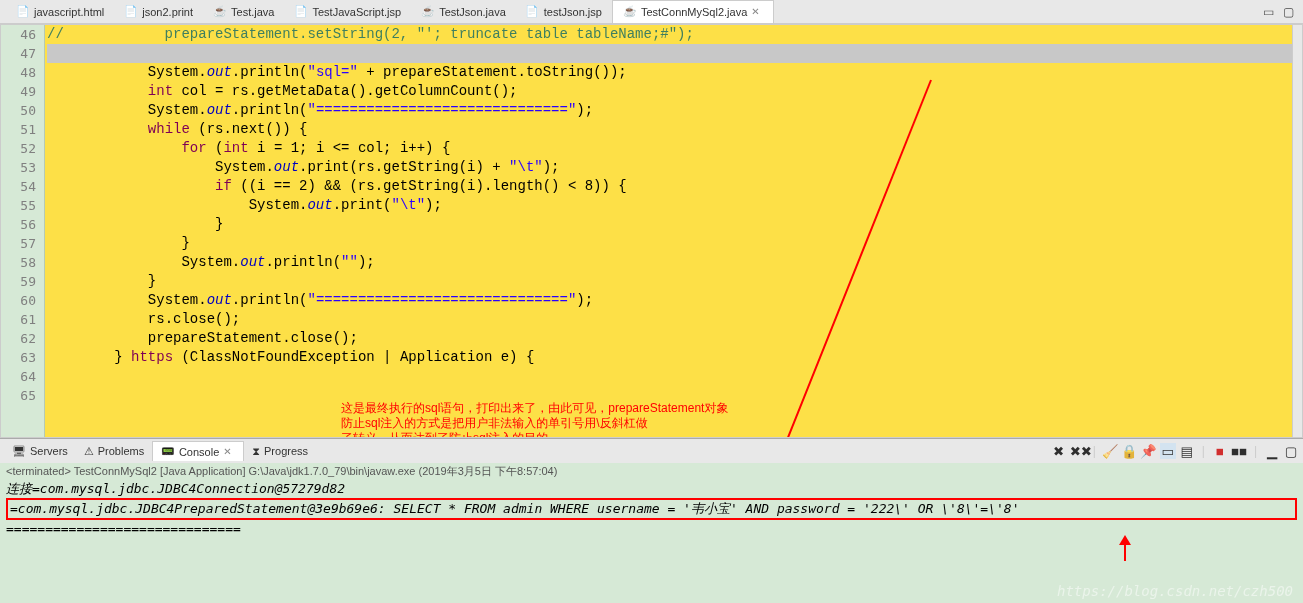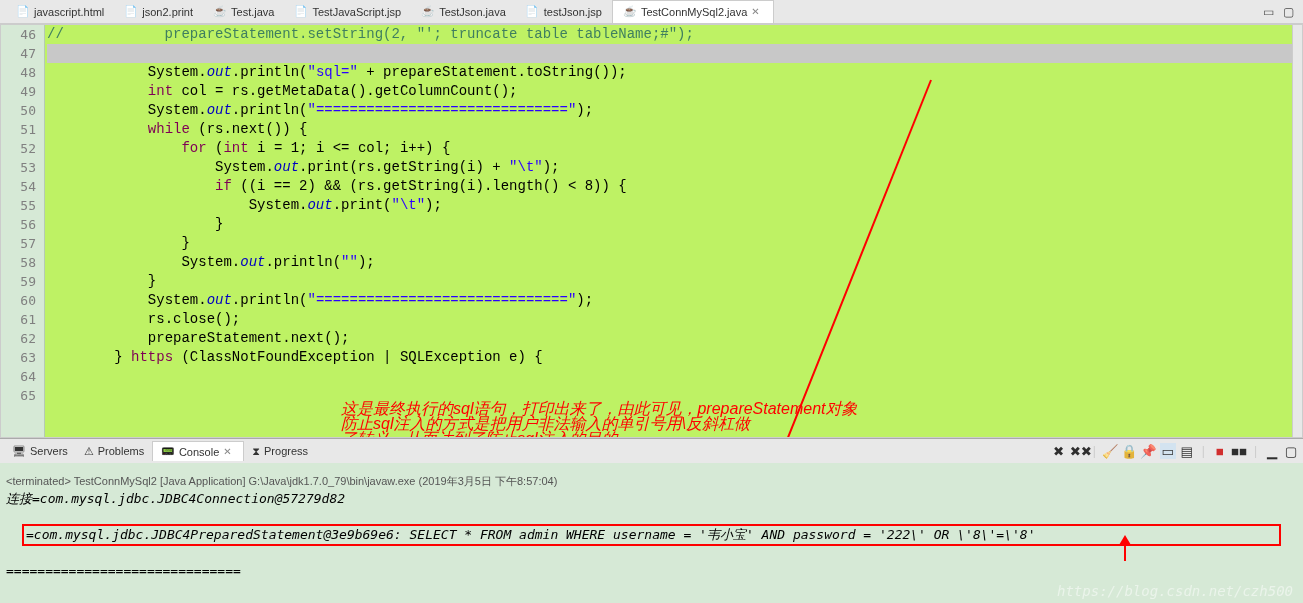--- a/index.html
+++ b/index.html
@@ -4,42 +4,42 @@
 <style>
 * { margin: 0; padding: 0; box-sizing: border-box; }
 body { font-family: "Microsoft YaHei", "Segoe UI", sans-serif; font-size: 12px; background: #f0f0f0; width: 1303px; height: 603px; overflow: hidden; display: flex; flex-direction: column; }
 .tabs-bar { display: flex; align-items: center; background: #e8e8e8; border-bottom: 1px solid #ccc; height: 24px; padding: 0 6px; }
 .tab { display: flex; align-items: center; gap: 4px; padding: 4px 10px; cursor: pointer; color: #333; font-size: 11px; }
 .tab.active { background: #fff; border-top: 1px solid #ccc; border-left: 1px solid #ccc; border-right: 1px solid #ccc; }
 .tab-icon { width: 14px; height: 14px; display: inline-block; }
 .tab-close { width: 12px; height: 12px; font-size: 10px; color: #888; cursor: pointer; }
 .top-right-icons { margin-left: auto; display: flex; gap: 6px; }
 .small-icon { width: 14px; height: 14px; cursor: pointer; opacity: 0.7; }
-.editor-wrap { flex: 1 1 50%; display: flex; background: #bef264; border: 1px solid #ccc; position: relative; overflow: hidden; }
+.editor-wrap { flex: 1 1 50%; display: flex; background: #fde047; border: 1px solid #ccc; position: relative; overflow: hidden; }
 .gutter { width: 44px; background: #d6e9d6; border-right: 1px solid #b5cab5; }
 .gutter-line { height: 19px; line-height: 19px; text-align: right; padding-right: 8px; color: #808080; font-family: Consolas, monospace; font-size: 13px; }
 .code-area { flex: 1; overflow-x: auto; overflow-y: hidden; font-family: Consolas, "Courier New", monospace; font-size: 14px; line-height: 19px; color: #000; padding-left: 2px; position: relative; }
 .code-line { white-space: pre; height: 19px; }
 .code-line.hl { background: #c8c8c8; }
 .kw { color: #7f0055; font-weight: normal; }
 .fld { color: #0000c0; font-style: italic; }
 .str { color: #2a00ff; }
 .cmt { color: #3f7f5f; }
 .overview-ruler { width: 10px; background: #e8e8e8; border-left: 1px solid #ccc; }
 .bottom-panel { flex: 0 0 auto; height: 165px; display: flex; flex-direction: column; border-top: 1px solid #aaa; background: #f0f0f0; position: relative; }
 .bottom-tabs { display: flex; align-items: center; background: #e8e8e8; height: 24px; padding: 0 4px; position: relative; }
 .btab { display: flex; align-items: center; gap: 4px; padding: 3px 8px; font-size: 11px; cursor: pointer; color: #333; }
 .btab.active { background: #fff; border: 1px solid #ccc; border-bottom: none; }
 .toolbar-right { margin-left: auto; display: flex; gap: 3px; align-items: center; }
 .tb-btn { width: 16px; height: 16px; cursor: pointer; opacity: 0.8; border: none; background: transparent; }
-.console-body { flex: 1; background: #d6e9d6; font-family: Consolas, monospace; font-size: 13px; padding: 10px 6px; overflow: hidden; position: relative; }
+.console-body { flex: 1; background: #d6e9d6; font-family: Consolas, monospace; font-size: 13px; padding: 0 6px; overflow: hidden; position: relative; }
 .console-terminated { color: #555; font-size: 11px; font-family: "Segoe UI", sans-serif; padding: 1px 0; }
 .console-line { white-space: pre; line-height: 18px; font-style: italic; }
-.highlight-box { border: 2px solid #ff0000; padding: 0 2px; margin: 16px; display: block; }
-.annotation { position: absolute; color: #ff0000; font-size: 16px; line-height: 15px; z-index: 5; font-family: "Microsoft YaHei", "SimSun", sans-serif; pointer-events: none; font-style: italic; }
+.highlight-box { border: 2px solid #ff0000; padding: 0 2px; margin: 0; display: block; }
+.annotation { position: absolute; color: #ff0000; font-size: 12px; line-height: 15px; z-index: 5; font-family: "Microsoft YaHei", "SimSun", sans-serif; pointer-events: none; }
 .arrow-svg { position: absolute; pointer-events: none; z-index: 4; }
 .watermark { position: absolute; bottom: 4px; right: 10px; color: rgba(255,255,255,0.5); font-size: 14px; font-style: italic; pointer-events: none; }
 .sep { color: #ccc; margin: 0 4px; }
 </style>
 </head>
 <body>
 
 <div class="tabs-bar">
   <div class="tab">
       <span class="tab-icon">📄</span>
@@ -109,22 +109,22 @@
 <div class="code-line">                <span class="kw">for</span><span> (</span><span class="kw">int</span><span> i = 1; i &lt;= col; i++) {</span></div>
 <div class="code-line">                    <span>System.</span><span class="fld">out</span><span>.print(rs.getString(i) + </span><span class="str">"\t"</span><span>);</span></div>
 <div class="code-line">                    <span class="kw">if</span><span> ((i == 2) &amp;&amp; (rs.getString(i).length() &lt; 8)) {</span></div>
 <div class="code-line">                        <span>System.</span><span class="fld">out</span><span>.print(</span><span class="str">"\t"</span><span>);</span></div>
 <div class="code-line">                    <span>}</span></div>
 <div class="code-line">                <span>}</span></div>
 <div class="code-line">                <span>System.</span><span class="fld">out</span><span>.println(</span><span class="str">""</span><span>);</span></div>
 <div class="code-line">            <span>}</span></div>
 <div class="code-line">            <span>System.</span><span class="fld">out</span><span>.println(</span><span class="str">"=============================="</span><span>);</span></div>
 <div class="code-line">            <span>rs.close();</span></div>
-<div class="code-line">            <span>prepareStatement.next();</span></div>
-<div class="code-line">        <span>} </span><span class="kw">https</span><span> (ClassNotFoundException | SQLException e) {</span></div>
+<div class="code-line">            <span>prepareStatement.close();</span></div>
+<div class="code-line">        <span>} </span><span class="kw">https</span><span> (ClassNotFoundException | Application e) {</span></div>
   </div>
   <div class="overview-ruler"></div>
 
   <div class="annotation" style="top:376px; left:340px;">
     <div>这是最终执行的sql语句，打印出来了，由此可见，prepareStatement对象</div>
     <div>防止sql注入的方式是把用户非法输入的单引号用\反斜杠做</div>
     <div>了转义，从而达到了防止sql注入的目的</div>
   </div>
 
   <svg class="arrow-svg" style="top:50px; left:770px;" width="180" height="390">

